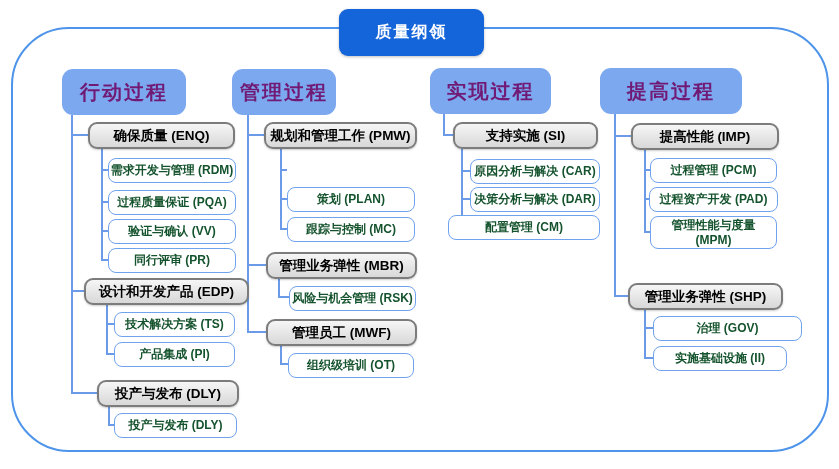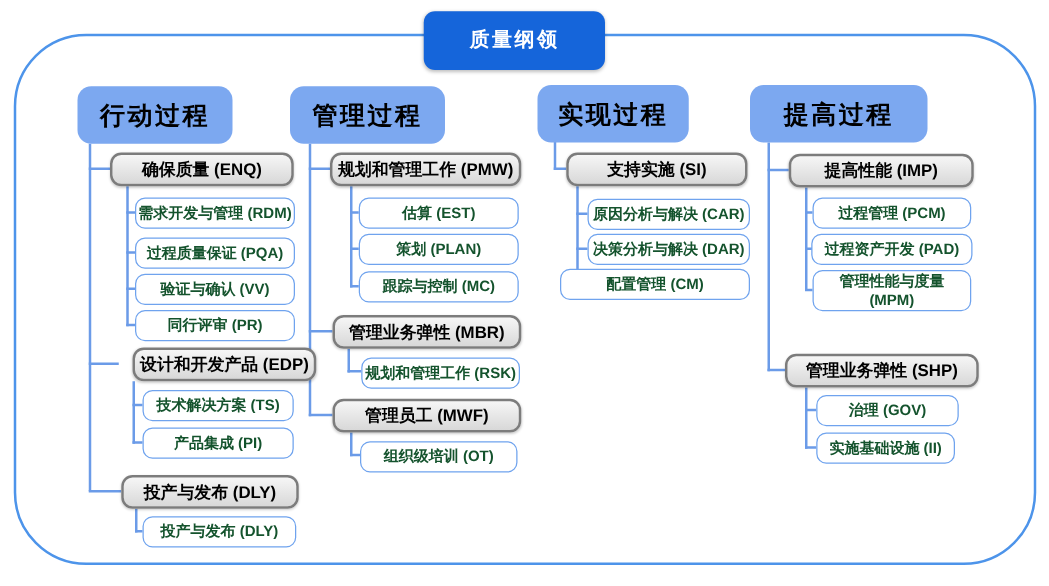--- a/index.html
+++ b/index.html
@@ -20,21 +20,21 @@
     border:2px solid var(--frame-border);border-radius:58px;background:#fff;
   }
   .title{
     position:absolute;left:339px;top:9px;width:145px;height:47px;
     background:var(--title-bg);border-radius:9px;color:#fff;font-weight:700;
     font-size:16px;letter-spacing:2px;display:flex;align-items:center;justify-content:center;
     box-shadow:0 1px 3px rgba(0,0,0,.25);
   }
   .hdr{
     position:absolute;height:46px;background:var(--header-bg);border-radius:11px;
-    color:#000000;font-weight:700;font-size:20px;letter-spacing:2px;
+    color:#701a75;font-weight:700;font-size:20px;letter-spacing:2px;
     display:flex;align-items:center;justify-content:center;
   }
   .g{
     position:absolute;height:27px;box-sizing:border-box;
     background:linear-gradient(180deg,#f6f6f6,#d8d8d8);
     border:2px solid var(--gray-border);border-radius:9px;
     color:#000;font-weight:700;font-size:13.5px;white-space:nowrap;
     display:flex;align-items:center;justify-content:center;
     box-shadow:0 1px 2px rgba(0,0,0,.2);
   }
@@ -97,50 +97,49 @@
   <div class="hl" style="left:644px;top:169px;width:6px"></div>
   <div class="hl" style="left:644px;top:198px;width:6px"></div>
   <div class="hl" style="left:644px;top:231px;width:6px"></div>
   <div class="vl" style="left:644px;top:310px;height:49px"></div>
   <div class="hl" style="left:644px;top:327px;width:9px"></div>
   <div class="hl" style="left:644px;top:357px;width:9px"></div>
 
   <div class="title">质量纲领</div>
 
   <div class="hdr" style="left:62px;top:69px;width:124px">行动过程</div>
-  <div class="hdr" style="left:232px;top:69px;width:124px">管理过程</div>
+  <div class="hdr" style="left:232px;top:69px;width:104px">管理过程</div>
   <div class="hdr" style="left:430px;top:68px;width:121px">实现过程</div>
   <div class="hdr" style="left:600px;top:68px;width:142px">提高过程</div>
 
   <div class="g" style="left:88px;top:122px;width:147px">确保质量 (ENQ)</div>
   <div class="w" style="left:108px;top:158px;width:128px">需求开发与管理 (RDM)</div>
   <div class="w" style="left:108px;top:190px;width:128px">过程质量保证 (PQA)</div>
   <div class="w" style="left:108px;top:219px;width:128px">验证与确认 (VV)</div>
   <div class="w" style="left:108px;top:248px;width:128px">同行评审 (PR)</div>
-  <div class="g" style="left:106px;top:278px;width:147px">设计和开发产品 (EDP)</div>
+  <div class="g" style="left:84px;top:278px;width:165px">设计和开发产品 (EDP)</div>
   <div class="w" style="left:114px;top:312px;width:121px">技术解决方案 (TS)</div>
   <div class="w" style="left:114px;top:342px;width:121px">产品集成 (PI)</div>
   <div class="g" style="left:97px;top:380px;width:142px">投产与发布 (DLY)</div>
   <div class="w" style="left:114px;top:413px;width:123px">投产与发布 (DLY)</div>
 
   <div class="g" style="left:264px;top:122px;width:153px">规划和管理工作 (PMW)</div>
-  <div class="w" style="left:287px;top:158px;width:128px">估算 (EST)</div>
   <div class="w" style="left:287px;top:187px;width:128px">策划 (PLAN)</div>
   <div class="w" style="left:287px;top:217px;width:128px">跟踪与控制 (MC)</div>
   <div class="g" style="left:266px;top:252px;width:151px">管理业务弹性 (MBR)</div>
-  <div class="w" style="left:289px;top:286px;width:127px">规划和管理工作 (RSK)</div>
+  <div class="w" style="left:289px;top:286px;width:127px">风险与机会管理 (RSK)</div>
   <div class="g" style="left:266px;top:319px;width:151px">管理员工 (MWF)</div>
   <div class="w" style="left:288px;top:353px;width:126px">组织级培训 (OT)</div>
 
   <div class="g" style="left:453px;top:122px;width:145px">支持实施 (SI)</div>
   <div class="w" style="left:470px;top:159px;width:130px">原因分析与解决 (CAR)</div>
   <div class="w" style="left:470px;top:187px;width:130px">决策分析与解决 (DAR)</div>
   <div class="w" style="left:448px;top:215px;width:152px">配置管理 (CM)</div>
 
   <div class="g" style="left:631px;top:123px;width:148px">提高性能 (IMP)</div>
   <div class="w" style="left:650px;top:158px;width:127px">过程管理 (PCM)</div>
   <div class="w" style="left:649px;top:187px;width:129px">过程资产开发 (PAD)</div>
   <div class="w mpm" style="left:650px;top:216px;width:127px">管理性能与度量 (MPM)</div>
   <div class="g" style="left:628px;top:283px;width:155px">管理业务弹性 (SHP)</div>
-  <div class="w" style="left:653px;top:316px;width:114px">治理 (GOV)</div>
-  <div class="w" style="left:653px;top:346px;width:111px">实施基础设施 (II)</div>
+  <div class="w" style="left:653px;top:316px;width:149px">治理 (GOV)</div>
+  <div class="w" style="left:653px;top:346px;width:134px">实施基础设施 (II)</div>
 
 </div>
 
 </body></html>

